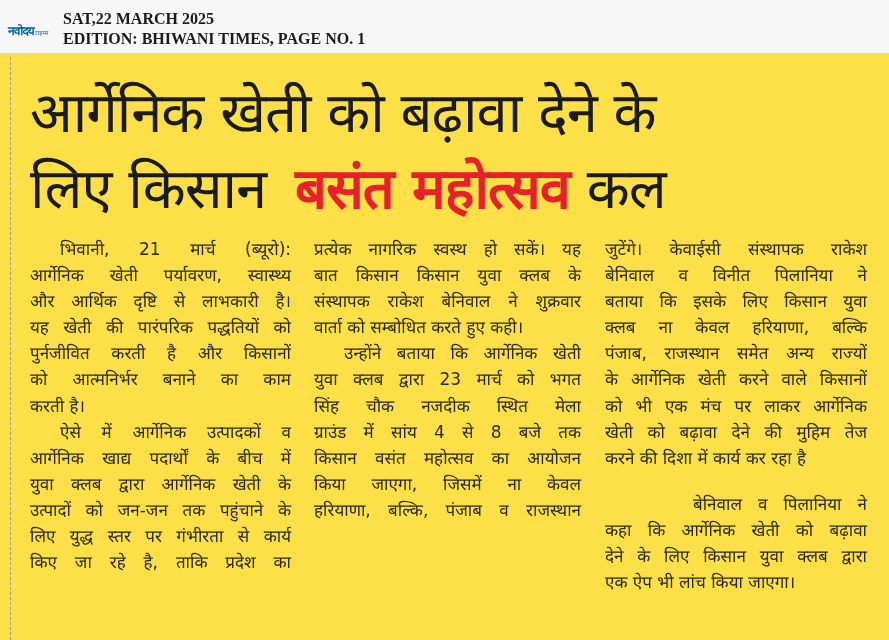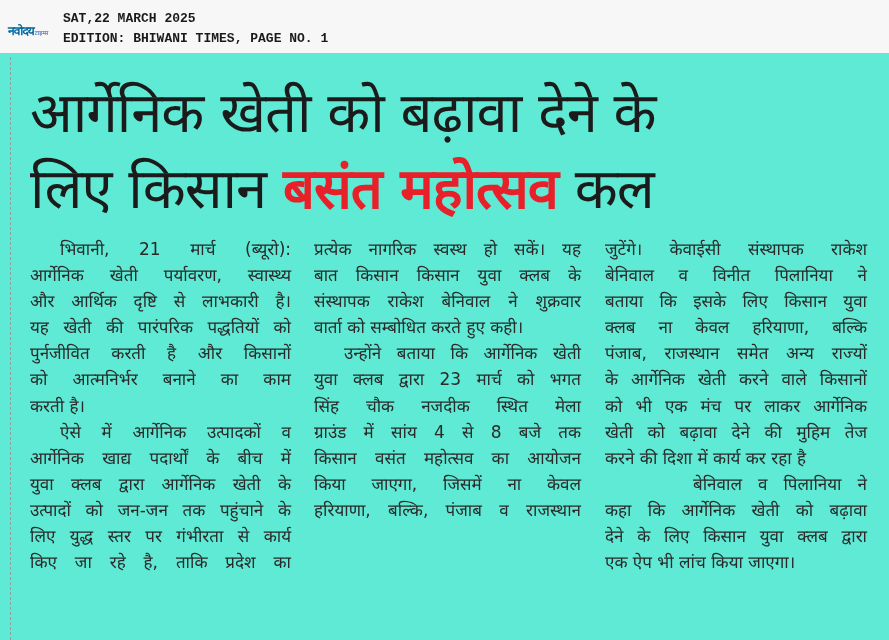--- a/index.html
+++ b/index.html
@@ -38,65 +38,65 @@
     }
     .logo-sub {
       font-family: "DejaVu Sans", sans-serif;
       font-size: 6px;
       color: #2a5aa8;
       line-height: 10px;
     }
     .meta {
       position: absolute;
       left: 63px; top: 9px;
-      font-family: Liberation Mono, monospace;
+      font-family: Liberation Serif, serif;
       font-weight: bold;
-      font-size: 13px;
+      font-size: 16px;
       line-height: 20px;
       color: #1a1a1a;
     }
     .page {
       position: absolute;
       left: 0; top: 53px;
       width: 889px; height: 587px;
-      background: #5eead4;
+      background: #fde047;
     }
     .left-rule {
       position: absolute;
       left: 10px; top: 4px;
       width: 0; height: 583px;
       border-left: 1px dashed #9a9a9a;
     }
     .headline {
       position: absolute;
       left: 30px; top: 22px;
       width: 850px;
       font-family: "DejaVu Sans", sans-serif;
       font-size: 56px;
       line-height: 76px;
       color: #1b1b1b;
       letter-spacing: -1px;
       white-space: nowrap;
     }
     .headline .line { display: block; }
-    .headline .accent { color: #e8202a; font-weight: bold; }
+    .headline .accent { color: #e8202a; font-weight: bold; margin-left: 12px; }
     .col {
       position: absolute;
       top: 183px;
       font-family: "DejaVu Sans", sans-serif;
       font-size: 17px;
       line-height: 26.1px;
       color: #2a2a2a;
       text-align: justify;
       text-align-last: justify;
     }
     .col .ln { display: block; white-space: nowrap; text-align: justify; text-align-last: justify; }
     .col .ln.last { text-align-last: left; }
     .col .ln.indent { padding-left: 30px; }
-    .col .ln.indent-big { padding-left: 88px; }
+    .col .ln.indent-big { padding-left: 88px; margin-top: 20px; }
     .col1 { left: 30px; width: 261px; }
     .col2 { left: 314px; width: 267px; }
     .col3 { left: 605px; width: 262px; }
   </style>
 </head>
 <body>
 
 <div class="topbar">
   <div class="logo">
     <span class="logo-main">नवोदय</span>

